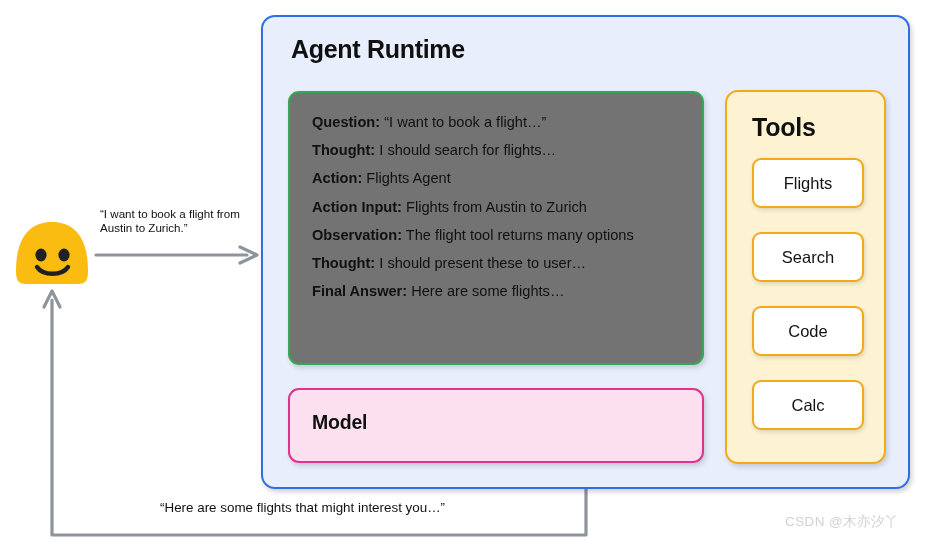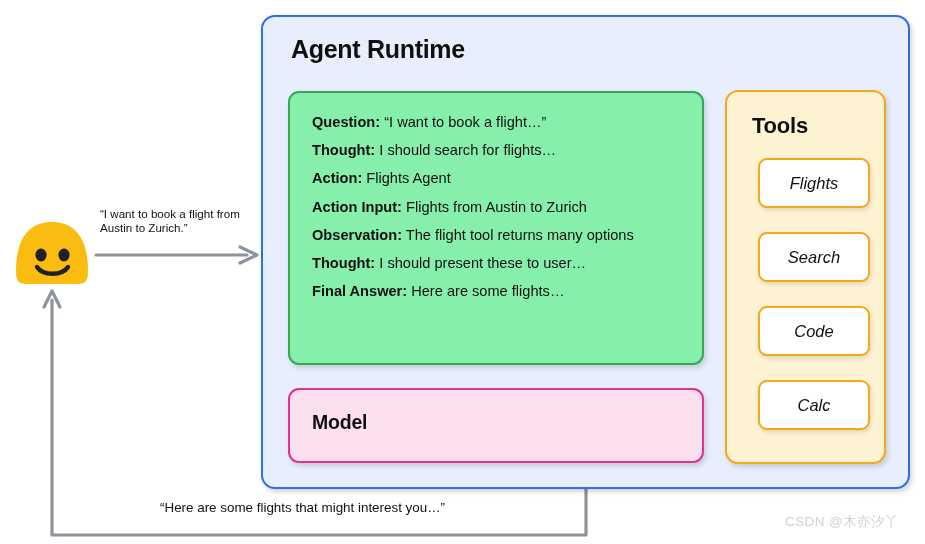--- a/index.html
+++ b/index.html
@@ -46,21 +46,21 @@
   }
 
   
   .trace-box {
     position: absolute;
     left: 25px;
     top: 74px;
     width: 416px;
     height: 274px;
     box-sizing: border-box;
-    background: #86efac;
+    background: #737373;
     border: 2.5px solid #35a853;
     border-radius: 11px;
     box-shadow: 2px 3px 5px rgba(0,0,0,0.15);
     padding: 15px 0 0 22px;
   }
   .trace-line {
     font-size: 14.6px;
     line-height: 28.2px;
     white-space: nowrap;
     color: #111111;
@@ -106,31 +106,30 @@
     box-sizing: border-box;
     background: #fdf3d2;
     border: 2.5px solid #f3a91c;
     border-radius: 13px;
     box-shadow: 2px 3px 5px rgba(0,0,0,0.15);
   }
   .tools-title {
     position: absolute;
     left: 25px;
     top: 21px;
-    font-size: 22px;
+    font-size: 25px;
     font-weight: 700;
     letter-spacing: -0.2px;
     color: #101010;
   }
   .tool-list {
     position: absolute;
-    left: 31px;
+    left: 25px;
     top: 66px;
     width: 112px;
-    font-style: italic;
   }
   .tool-chip {
     box-sizing: border-box;
     width: 112px;
     height: 50px;
     background: #ffffff;
     border: 2.5px solid #f3a91c;
     border-radius: 9px;
     margin-bottom: 24px;
     display: flex;

